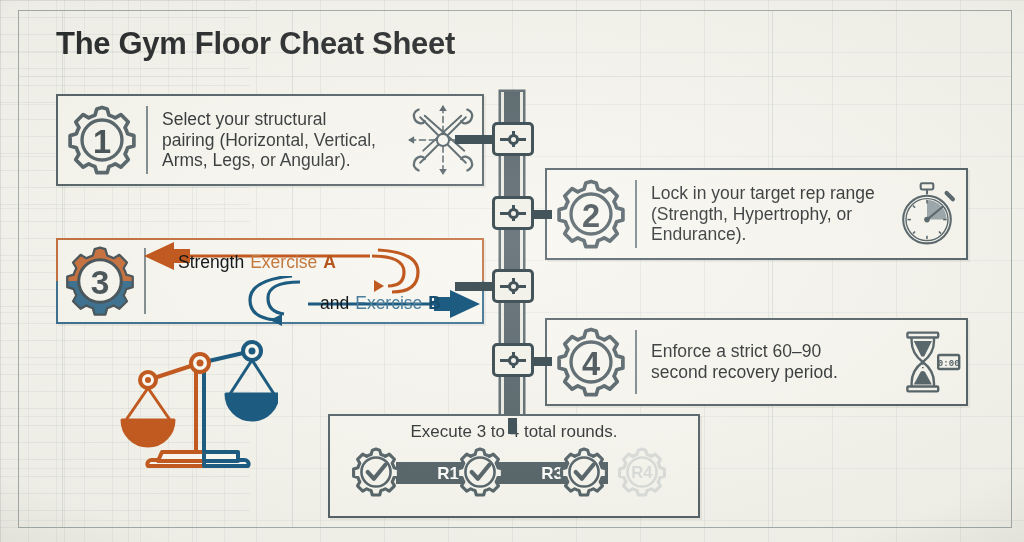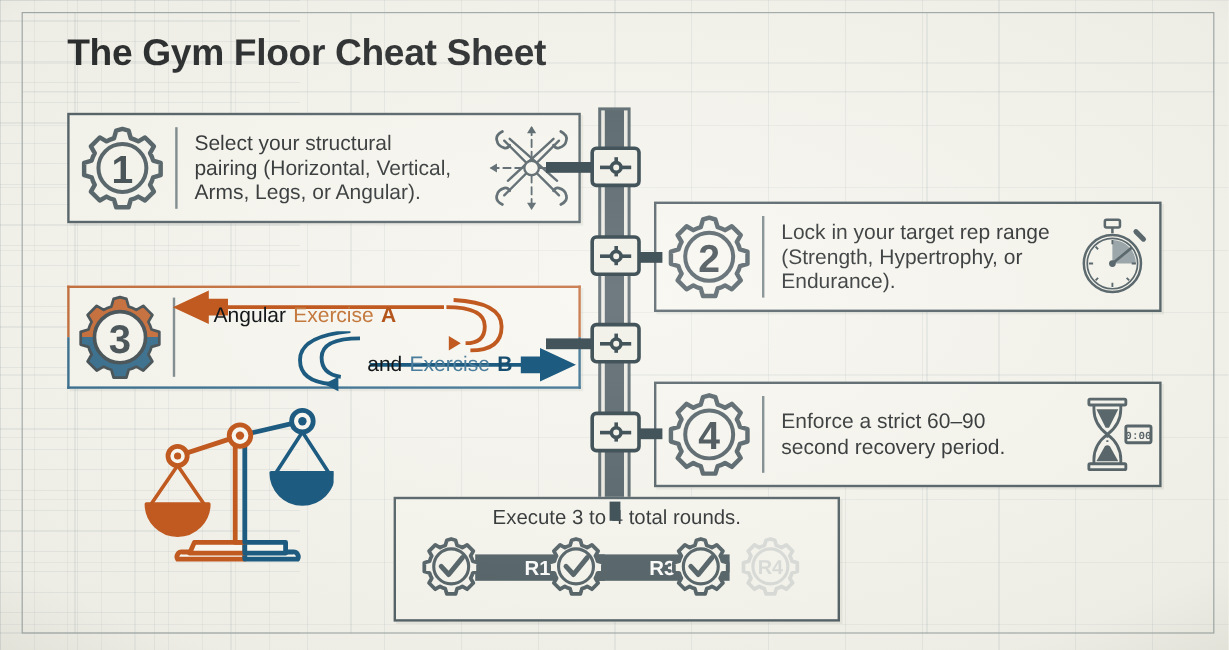--- a/index.html
+++ b/index.html
@@ -122,21 +122,21 @@
     left: 328px; top: 414px; width: 372px; height: 104px;
     flex-direction: column; align-items: center; justify-content: flex-start;
     padding-top: 6px;
   }
   #rounds-caption { font-size: 17px; color:#14181a; margin-bottom: 2px; }
   #rounds-track { position: relative; width: 340px; height: 58px; }
 
   
   .ex-line { position: absolute; display:flex; align-items:center; white-space: nowrap; font-size: 17.5px; }
   #ex-a { left: 178px; top: 252px; z-index: 6; }
-  #ex-b { left: 306px; top: 293px; z-index: 6; }
+  #ex-b { left: 320px; top: 293px; z-index: 6; }
   .w-black { color:#14181a; font-weight: normal; }
   .w-orange { color:#c4793f; margin-left: 6px; }
   .w-orange-b { color:#b4551c; font-weight:bold; margin-left: 6px; }
   .w-blue { color:#4b7e9c; margin-left: 6px; }
   .w-blue-b { color:#174e70; font-weight:bold; margin-left: 6px; }
 
   .arrow-wrap { position:absolute; z-index: 5; }
 
   
   #scale-icon { position:absolute; left: 118px; top: 332px; z-index: 2; }
@@ -291,21 +291,21 @@
   </svg>
   <svg class="arrow-wrap" style="left:140px; top:276px;" width="350" height="62" viewBox="0 0 350 62">
     <path d="M160 6 q-32 0 -32 16 q0 14 16 16" fill="none" stroke="#1d5b80" stroke-width="3.2"></path>
     <path d="M152 0 q-42 4 -42 24 q0 18 26 20" fill="none" stroke="#1d5b80" stroke-width="3.2"></path>
     <path d="M130 44 l12 -6 v12 z" fill="#1d5b80"></path>
     <path d="M168 28 L312 28" stroke="#1d5b80" stroke-width="3.2" fill="none"></path>
     <path d="M310 14 L340 28 L310 42 v-7 h-16 v-14 h16 z" fill="#1d5b80"></path>
   </svg>
 
   <div class="ex-line" id="ex-a">
-    <span class="w-black">Angular</span>
+    <span class="w-black">Strength</span>
     <span class="w-orange">Exercise</span>
     <span class="w-orange-b">A</span>
   </div>
   <div class="ex-line" id="ex-b">
     <span class="w-black">and</span>
     <span class="w-blue">Exercise</span>
     <span class="w-blue-b">B</span>
   </div>
 
   <div class="card" id="card4">

